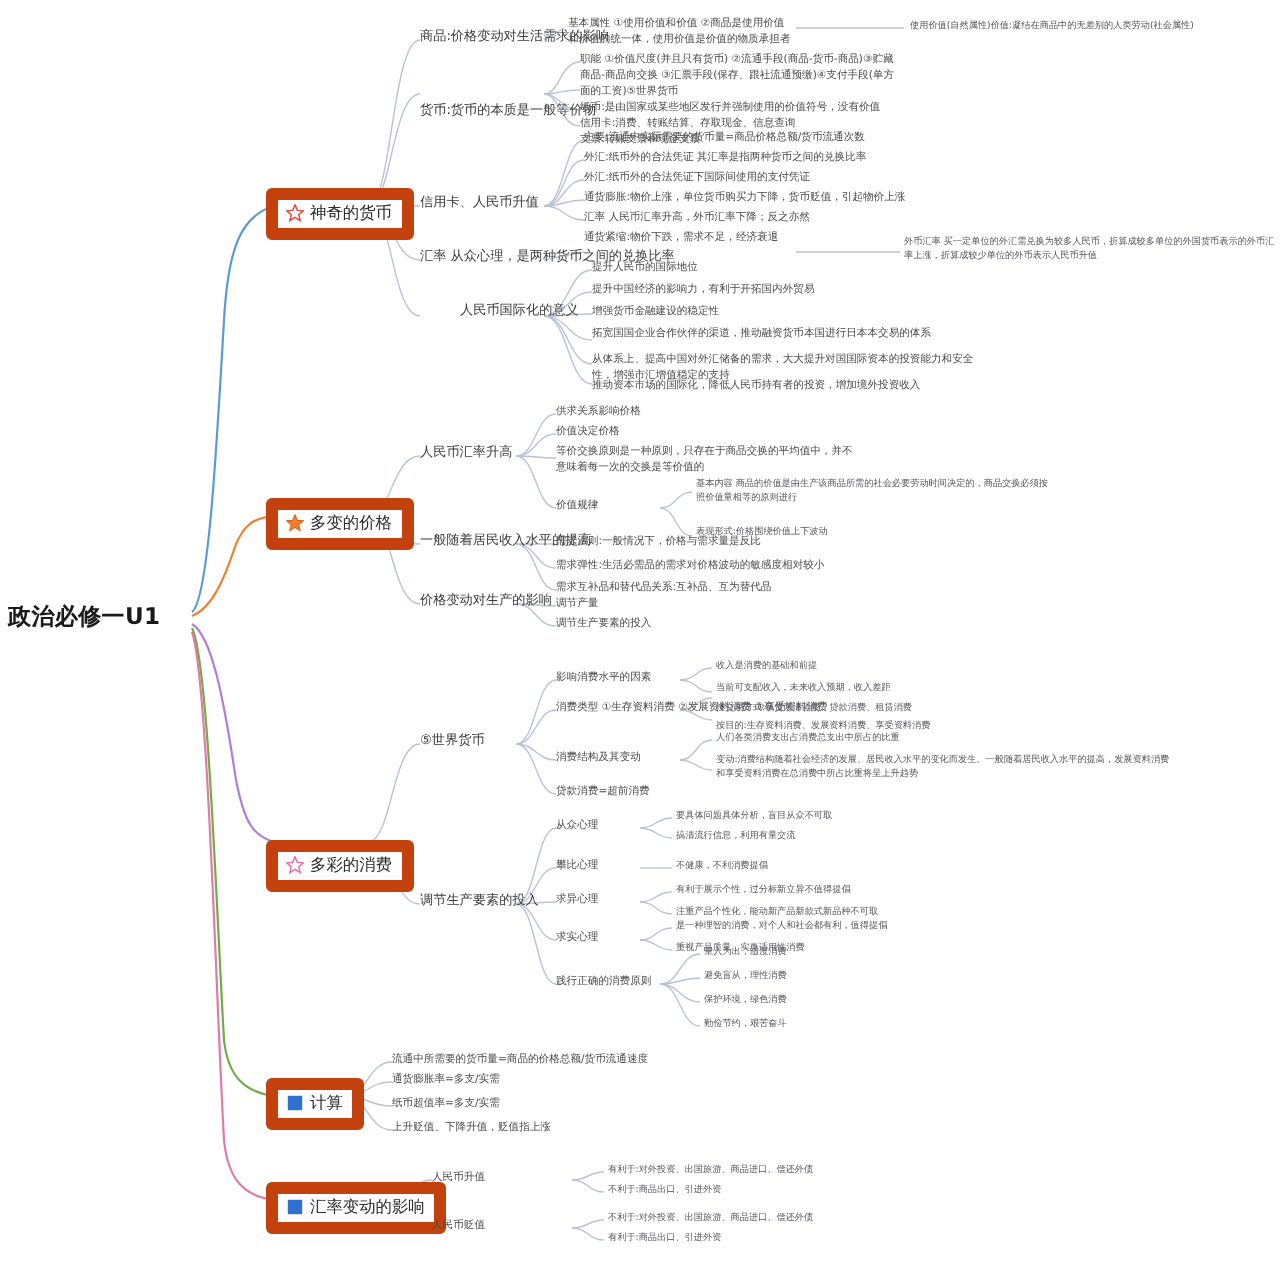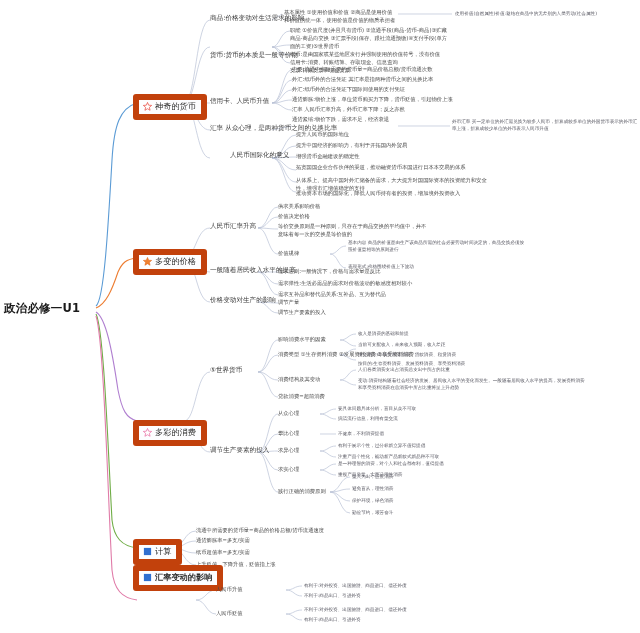--- a/index.html
+++ b/index.html
@@ -248,21 +248,21 @@
     <svg class="ic" viewBox="0 0 20 20">
         <rect x="2" y="2" width="16" height="16" fill="#2f6fd0"></rect>
       </svg>
     <span>计算</span>
   </div>
   <div class="node l3" style="left:196px;top:527px;">流通中所需要的货币量=商品的价格总额/货币流通速度</div>
   <div class="node l3" style="left:196px;top:537px;">通货膨胀率=多支/实需</div>
   <div class="node l3" style="left:196px;top:549px;">纸币超值率=多支/实需</div>
   <div class="node l3" style="left:196px;top:561px;">上升贬值、下降升值，贬值指上涨</div>
 
-  <div class="node l1" style="left:133px;top:565px;font-weight:bold;">
+  <div class="node l1" style="left:133px;top:591px;">
     <svg class="ic" viewBox="0 0 20 20">
         <rect x="2" y="2" width="16" height="16" fill="#2f6fd0"></rect>
       </svg>
     <span>汇率变动的影响</span>
   </div>
   <div class="node l3" style="left:216px;top:586px;">人民币升值</div>
   <div class="node l4" style="left:304px;top:583px;">有利于:对外投资、出国旅游、商品进口、偿还外债</div>
   <div class="node l4" style="left:304px;top:593px;">不利于:商品出口、引进外资</div>
   <div class="node l3" style="left:216px;top:610px;">人民币贬值</div>
   <div class="node l4" style="left:304px;top:607px;">不利于:对外投资、出国旅游、商品进口、偿还外债</div>

